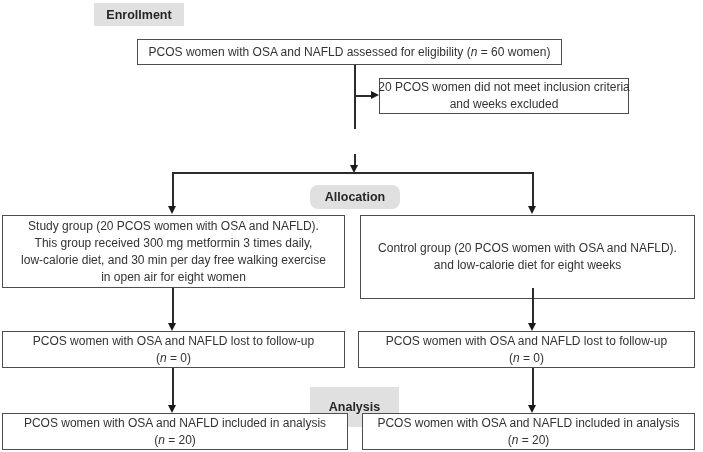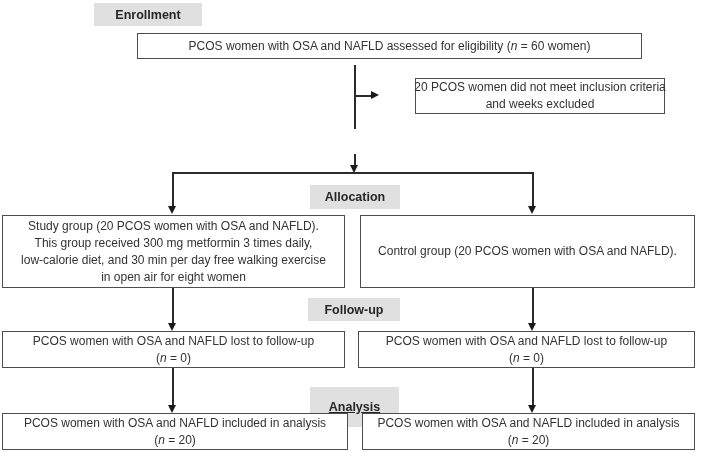--- a/index.html
+++ b/index.html
@@ -53,31 +53,31 @@
     border-top: 8px solid #1a1a1a;
   }
   .arr-right {
     position: absolute; width: 0; height: 0;
     border-top: 4.5px solid transparent;
     border-bottom: 4.5px solid transparent;
     border-left: 8px solid #1a1a1a;
   }
 
   
-  #lbl-enrollment { left: 94px;  top: 3px;   width: 108px; height: 23px; }
-  #lbl-allocation { left: 310px; top: 185px; width: 90px; height: 24px; }
+  #lbl-enrollment { left: 94px;  top: 3px;   width: 90px; height: 23px; }
+  #lbl-allocation { left: 310px; top: 185px; width: 90px; height: 24px; border-radius: 8px; }
   #lbl-followup   { left: 308px; top: 298px; width: 92px; height: 23px; }
-  #lbl-analysis   { left: 310px; top: 387px; width: 89px; height: 40px; text-decoration: underline; }
+  #lbl-analysis   { left: 310px; top: 387px; width: 89px; height: 40px; }
 
   
-  #box-eligibility { left: 137px; top: 33px;  width: 505px; height: 26px; }
-  #box-excluded    { left: 379px; top: 78px;  width: 250px; height: 36px; margin-left: 36px; }
+  #box-eligibility { left: 137px; top: 39px;  width: 425px; height: 26px; }
+  #box-excluded    { left: 379px; top: 78px;  width: 250px; height: 36px; }
   #box-randomized  { left: 148px; top: 129px; width: 414px; height: 25px; }
   #box-study       { left: 2px;   top: 215px; width: 343px; height: 73px; }
-  #box-control     { left: 360px; top: 215px; width: 335px; height: 73px; }
+  #box-control     { left: 360px; top: 215px; width: 335px; height: 84px; }
   #box-fu-left     { left: 2px;   top: 331px; width: 343px; height: 37px; }
   #box-fu-right    { left: 358px; top: 331px; width: 337px; height: 37px; }
   #box-an-left     { left: 2px;   top: 413px; width: 346px; height: 37px; }
   #box-an-right    { left: 362px; top: 413px; width: 333px; height: 37px; }
 
   
   #v-elig-rand   { left: 354px; top: 65px;  height: 64px; }
   #h-excl        { left: 354px; top: 95px;  width: 17px; }
   #a-excl        { left: 371px; top: 91px; }
   #v-rand-split  { left: 354px; top: 154px; height: 12px; }
@@ -96,21 +96,20 @@
   #v-an-r        { left: 532px; top: 368px; height: 37px; }
   #a-an-r        { left: 528px; top: 405px; }
 </style>
 </head>
 <body>
 
 <div class="stage">
 
   <div class="seclabel" id="lbl-enrollment">Enrollment</div>
   <div class="seclabel" id="lbl-allocation">Allocation</div>
-  <div class="seclabel" id="lbl-followup">Follow-up</div>
   <div class="seclabel" id="lbl-analysis">Analysis</div>
 
   <div class="box" id="box-eligibility">
     <div class="txtline"><span>PCOS women with OSA and NAFLD assessed for eligibility (</span><i>n</i><span> = 60 women)</span></div>
   </div>
 
   <div class="box" id="box-excluded">
     <div class="txtline">20 PCOS women did not meet inclusion criteria</div>
     <div class="txtline">and weeks excluded</div>
   </div>
@@ -118,20 +117,21 @@
 
   <div class="box" id="box-study">
     <div class="txtline">Study group (20 PCOS women with OSA and NAFLD).</div>
     <div class="txtline">This group received 300 mg metformin 3 times daily,</div>
     <div class="txtline">low-calorie diet, and 30 min per day free walking exercise</div>
     <div class="txtline">in open air for eight women</div>
   </div>
 
   <div class="box" id="box-control">
     <div class="txtline">Control group (20 PCOS women with OSA and NAFLD).</div>
+    <div class="txtline">and low-calorie diet for eight weeks</div>
   </div>
 
   <div class="box" id="box-fu-left">
     <div class="txtline">PCOS women with OSA and NAFLD lost to follow-up</div>
     <div class="txtline"><span>(</span><i>n</i><span> = 0)</span></div>
   </div>
 
   <div class="box" id="box-fu-right">
     <div class="txtline">PCOS women with OSA and NAFLD lost to follow-up</div>
     <div class="txtline"><span>(</span><i>n</i><span> = 0)</span></div>

